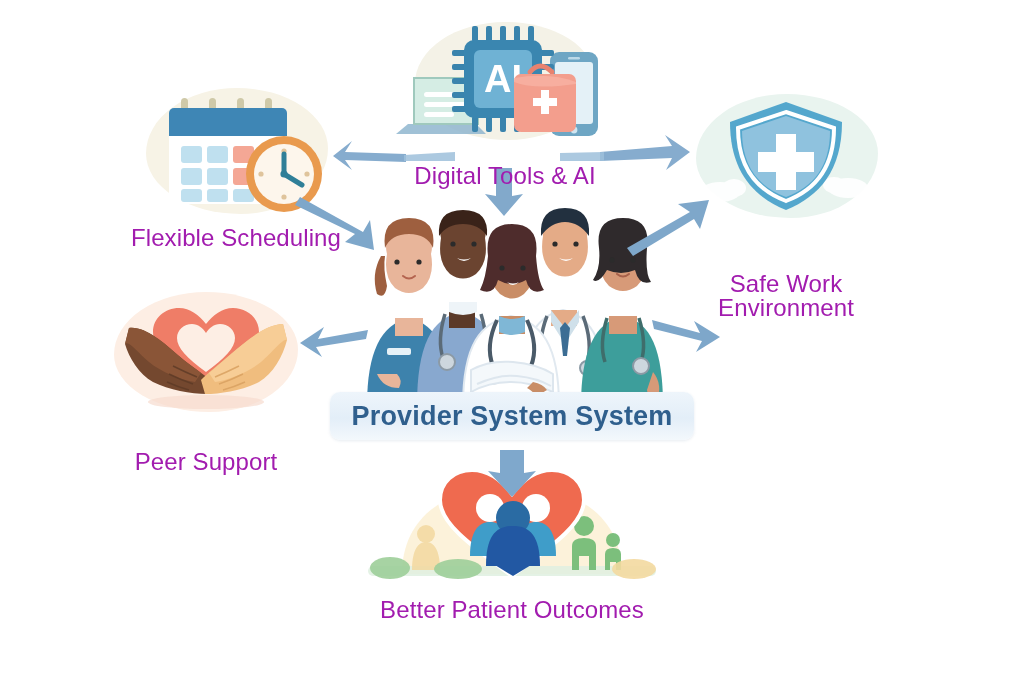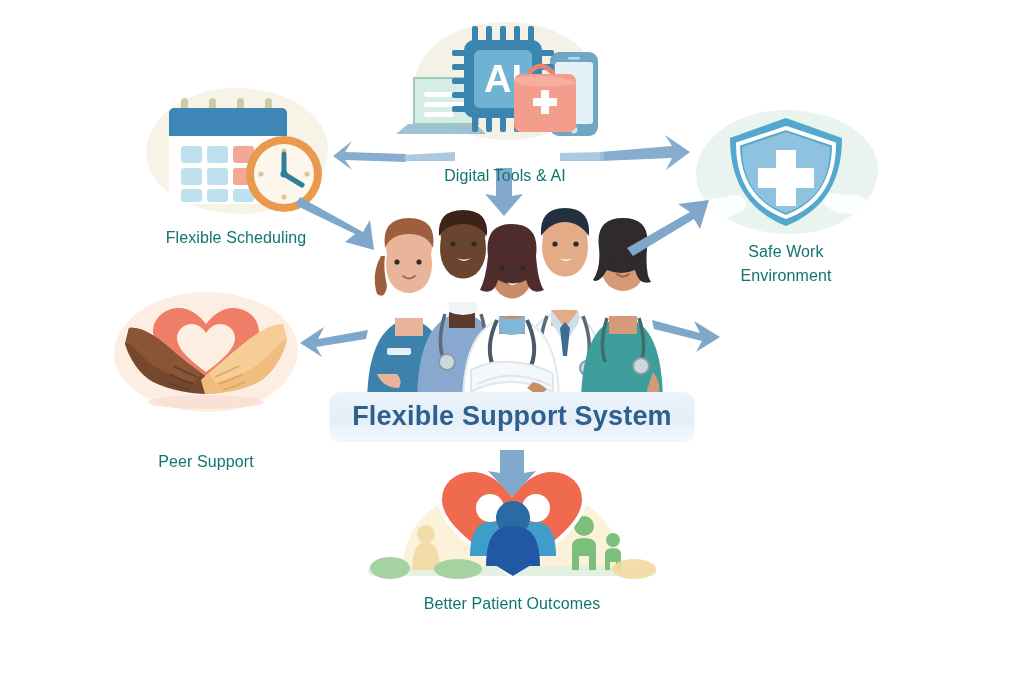--- a/index.html
+++ b/index.html
@@ -26,22 +26,22 @@
     align-items: center;
     justify-content: flex-start;
   }
   .node-icon {
     position: relative;
     display: flex;
     align-items: center;
     justify-content: center;
   }
   .node-label {
-    color: #0f766e;
-    font-size: 16px;
+    color: #a21caf;
+    font-size: 24px;
     line-height: 24px;
     text-align: center;
     letter-spacing: 0.1px;
     white-space: pre-line;
   }
 
   
   .blob {
     position: absolute;
     border-radius: 50% 50% 48% 52% / 52% 48% 52% 48%;
@@ -236,21 +236,21 @@
           <circle cx="120" cy="84" r="2.6" fill="#dfc49c"></circle>
           <path d="M143,84 L143,64" stroke="#2f7f98" stroke-width="5" stroke-linecap="round"></path>
           <path d="M143,84 L161,95" stroke="#2f7f98" stroke-width="5" stroke-linecap="round"></path>
           <circle cx="143" cy="84" r="3.6" fill="#2f7f98"></circle>
         </g>
       </svg>
     </div>
     <div class="node-label lbl-layer" style="margin-top:8px;">Flexible Scheduling</div>
   </div>
 
-  <div class="node" id="node-safe-work" style="left:686px; top:108px; width:200px;">
+  <div class="node" id="node-safe-work" style="left:686px; top:92px; width:200px;gap:48px;">
     <div class="node-icon" style="width:200px; height:128px;">
       <div class="blob" style="left:10px; top:2px; width:182px; height:124px; background:#e9f4ef;"></div>
       <svg class="icon-art" width="180" height="124" viewBox="0 0 180 124">
 
         <g fill="#ffffff" opacity="0.95">
           <ellipse cx="24" cy="98" rx="20" ry="10"></ellipse>
           <ellipse cx="38" cy="94" rx="12" ry="9"></ellipse>
           <ellipse cx="152" cy="94" rx="20" ry="10"></ellipse>
           <ellipse cx="138" cy="91" rx="11" ry="8"></ellipse>
         </g>
@@ -336,21 +336,21 @@
           <circle cx="128" cy="38" r="14" fill="#ffffff"></circle>
           <path d="M108,86 C108,62 116,52 128,52 C140,52 148,62 148,86 Z" fill="#3f9dc9"></path>
           <circle cx="174" cy="38" r="14" fill="#ffffff"></circle>
           <path d="M154,86 C154,62 162,52 174,52 C186,52 194,62 194,86 Z" fill="#3f9dc9"></path>
           <circle cx="151" cy="48" r="17" fill="#2a6ba3"></circle>
           <path d="M124,96 C124,66 134,56 151,56 C168,56 178,66 178,96 Z" fill="#2258a3"></path>
           <path d="M128,92 L174,92 L151,106 Z" fill="#2258a3"></path>
         </g>
       </svg>
     </div>
-    <div class="node-label lbl-layer" style="margin-top:12px;">Better Patient Outcomes</div>
+    <div class="node-label lbl-layer" style="margin-top:18px;">Better Patient Outcomes</div>
   </div>
 
   <div class="node" id="center-node">
     <div id="center-photo">
       <svg width="310" height="210" viewBox="0 0 310 210">
         <defs>
           <clipPath id="photoClip">
               <rect x="0" y="0" width="310" height="210"></rect>
             </clipPath>
         </defs>
@@ -429,17 +429,17 @@
 
             <path d="M114,174 q18,-10 42,-8 q24,2 40,12 l0,18 q-22,-10 -42,-10 q-22,0 -40,10 Z" fill="#f4f8fb" stroke="#dde6ee" stroke-width="2"></path>
             <path d="M120,188 q22,-10 40,-8 q20,2 34,10" stroke="#dde6ee" stroke-width="2" fill="none"></path>
             <path d="M176,186 q10,2 14,8 l-10,6 q-6,-6 -10,-8 Z" fill="#c98d66"></path>
           </g>
         </g>
       </svg>
     </div>
 
     <div id="center-banner">
-      <span class="title">Flexible Support System</span>
+      <span class="title">Provider System System</span>
     </div>
   </div>
 
 </div>
 
 </body></html>

